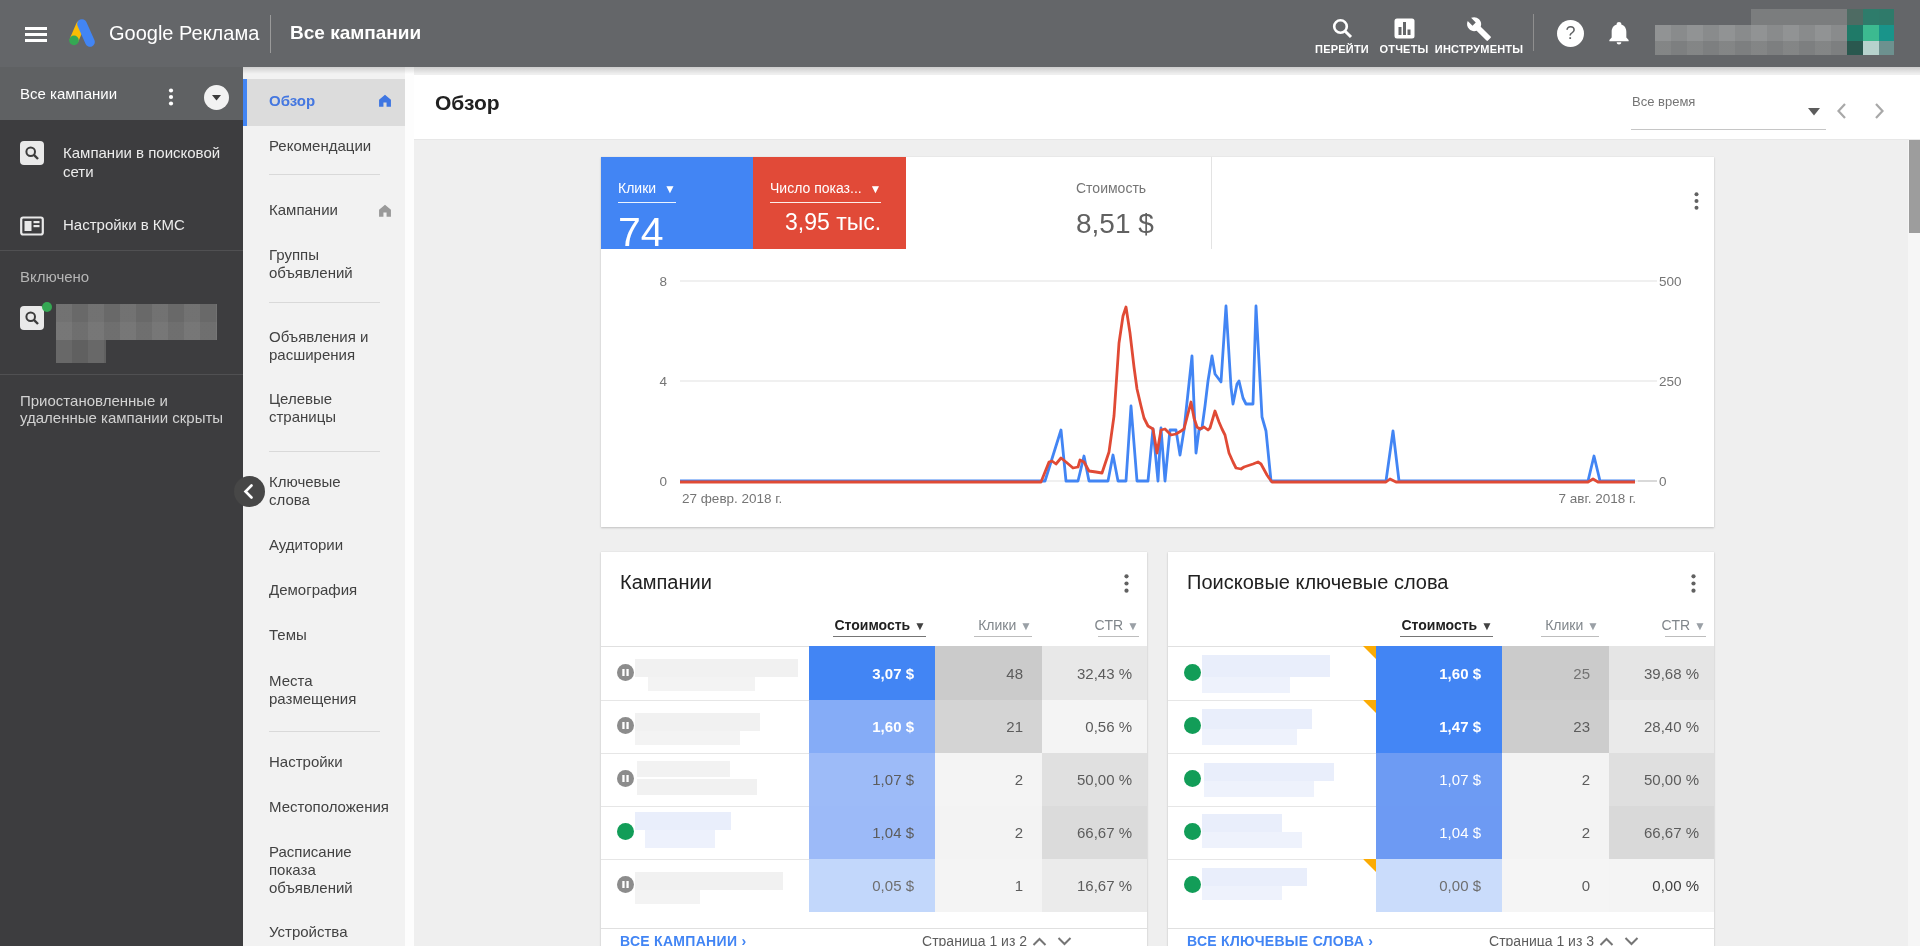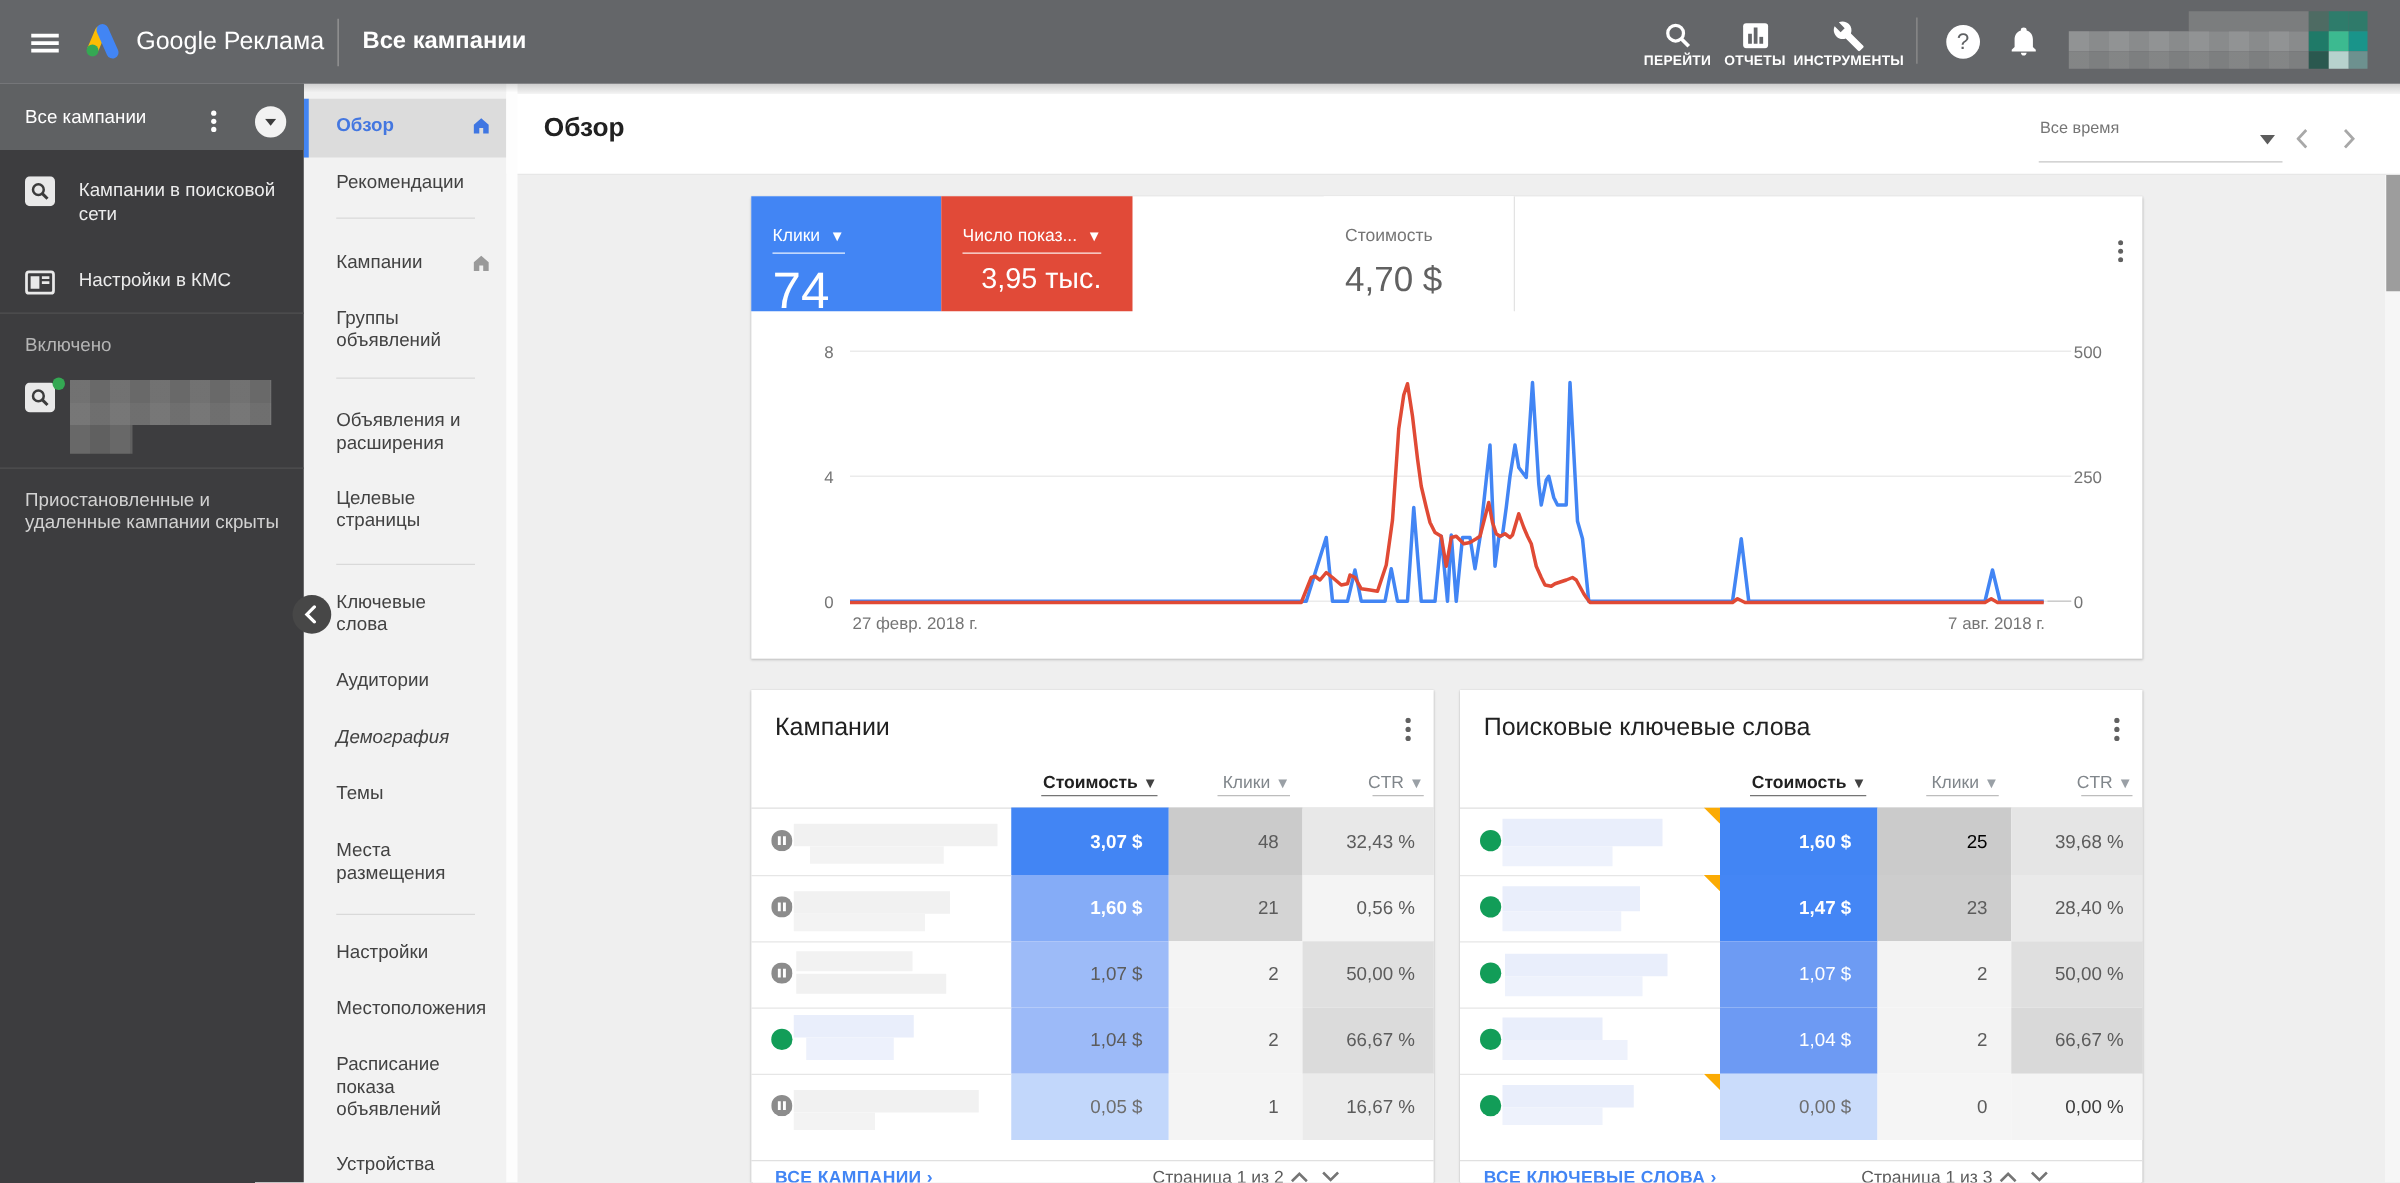--- a/index.html
+++ b/index.html
@@ -161,21 +161,21 @@
     <svg class="abs" style="left:134px; top:136px;" width="16" height="15" viewBox="0 0 24 24">
       <path fill="#9a9a9a" d="M12 2.7L2.5 10.8V22h7v-7h5v7h7V10.8z"></path>
     </svg>
     <div class="nav-item" style="top:179px;">Группы<br>объявлений</div>
     <div class="nav-div" style="top:235px;"></div>
     <div class="nav-item" style="top:261px;">Объявления и<br>расширения</div>
     <div class="nav-item" style="top:323px;">Целевые<br>страницы</div>
     <div class="nav-div" style="top:384px;"></div>
     <div class="nav-item" style="top:406px;">Ключевые<br>слова</div>
     <div class="nav-item" style="top:469px;">Аудитории</div>
-    <div class="nav-item" style="top:514px;font-style:italic;">Демография</div>
+    <div class="nav-item" style="top:514px;">Демография</div>
     <div class="nav-item" style="top:559px;">Темы</div>
     <div class="nav-item" style="top:605px;">Места<br>размещения</div>
     <div class="nav-div" style="top:664px;"></div>
     <div class="nav-item" style="top:686px;">Настройки</div>
     <div class="nav-item" style="top:731px;">Местоположения</div>
     <div class="nav-item" style="top:776px;">Расписание<br>показа<br>объявлений</div>
     <div class="nav-item" style="top:856px;">Устройства</div>
   </div>
   <div id="scrollstrip"></div>
 
@@ -205,21 +205,21 @@
     <div class="tab" style="left:0; width:152px; background:#4285f4;">
       <div class="tl" style="color:#fff; border-bottom:1px solid rgba(255,255,255,.9); padding-bottom:6px;">Клики&nbsp;&nbsp;<span style="font-size:12px;">▼</span></div>
       <div class="tv" style="color:#fff; font-size:41px; top:52px;">74</div>
     </div>
     <div class="tab" style="left:152px; width:153px; background:#e14a38;">
       <div class="tl" style="color:#fff; border-bottom:1px solid rgba(255,255,255,.9); padding-bottom:6px;">Число показ...&nbsp;&nbsp;<span style="font-size:12px;">▼</span></div>
       <div class="tv" style="color:#fff; font-size:23px; top:52px;margin-left:15px;">3,95 тыс.</div>
     </div>
     <div class="tab" style="left:458px; width:153px; background:#fff; border-right:1px solid #e3e3e3;">
       <div class="tl" style="color:#757575;">Стоимость</div>
-      <div class="tv" style="color:#616161; font-size:28px; top:51px;">4,70 $</div>
+      <div class="tv" style="color:#616161; font-size:28px; top:51px;">8,51 $</div>
     </div>
     <svg class="abs" style="left:1093px; top:35px;" width="5" height="18" viewBox="0 0 5 18">
       <circle cx="2.5" cy="2.2" r="2" fill="#616161"></circle>
       <circle cx="2.5" cy="9" r="2" fill="#616161"></circle>
       <circle cx="2.5" cy="15.8" r="2" fill="#616161"></circle>
     </svg>
 
     <svg class="abs" style="left:0; top:100px;" width="1113" height="278" viewBox="0 0 1113 278">
       <line x1="79" y1="124" x2="1056" y2="124" stroke="#ebebeb" stroke-width="1.3"></line>
       <line x1="79" y1="224" x2="1056" y2="224" stroke="#ebebeb" stroke-width="1.3"></line>
@@ -391,21 +391,21 @@
     </svg>
     <svg class="abs" style="left:195px; top:307px;" width="13" height="13" viewBox="0 0 13 13">
       <path d="M0 0H13V13Z" fill="#fbab04"></path>
     </svg>
 
     <div class="cellv" style="right:233px; top:114px; color:#fff; font-weight:bold;">1,60&nbsp;$</div>
     <div class="cellv" style="right:233px; top:167px; color:#fff; font-weight:bold;">1,47&nbsp;$</div>
     <div class="cellv" style="right:233px; top:220px; color:#fff;">1,07&nbsp;$</div>
     <div class="cellv" style="right:233px; top:273px; color:#fff;">1,04&nbsp;$</div>
     <div class="cellv" style="right:233px; top:326px; color:#6e6e6e;">0,00&nbsp;$</div>
-    <div class="cellv" style="right:124px; top:114px; color:#000000;">25</div>
+    <div class="cellv" style="right:124px; top:114px; color:#737373;">25</div>
     <div class="cellv" style="right:124px; top:167px; color:#5c5c5c;">23</div>
     <div class="cellv" style="right:124px; top:220px; color:#5c5c5c;">2</div>
     <div class="cellv" style="right:124px; top:273px; color:#5c5c5c;">2</div>
     <div class="cellv" style="right:124px; top:326px; color:#5c5c5c;">0</div>
     <div class="cellv" style="right:15px; top:114px; color:#5c5c5c;">39,68&nbsp;%</div>
     <div class="cellv" style="right:15px; top:167px; color:#5c5c5c;">28,40&nbsp;%</div>
     <div class="cellv" style="right:15px; top:220px; color:#5c5c5c;">50,00&nbsp;%</div>
     <div class="cellv" style="right:15px; top:273px; color:#5c5c5c;">66,67&nbsp;%</div>
     <div class="cellv" style="right:15px; top:326px; color:#404040;">0,00&nbsp;%</div>
 

